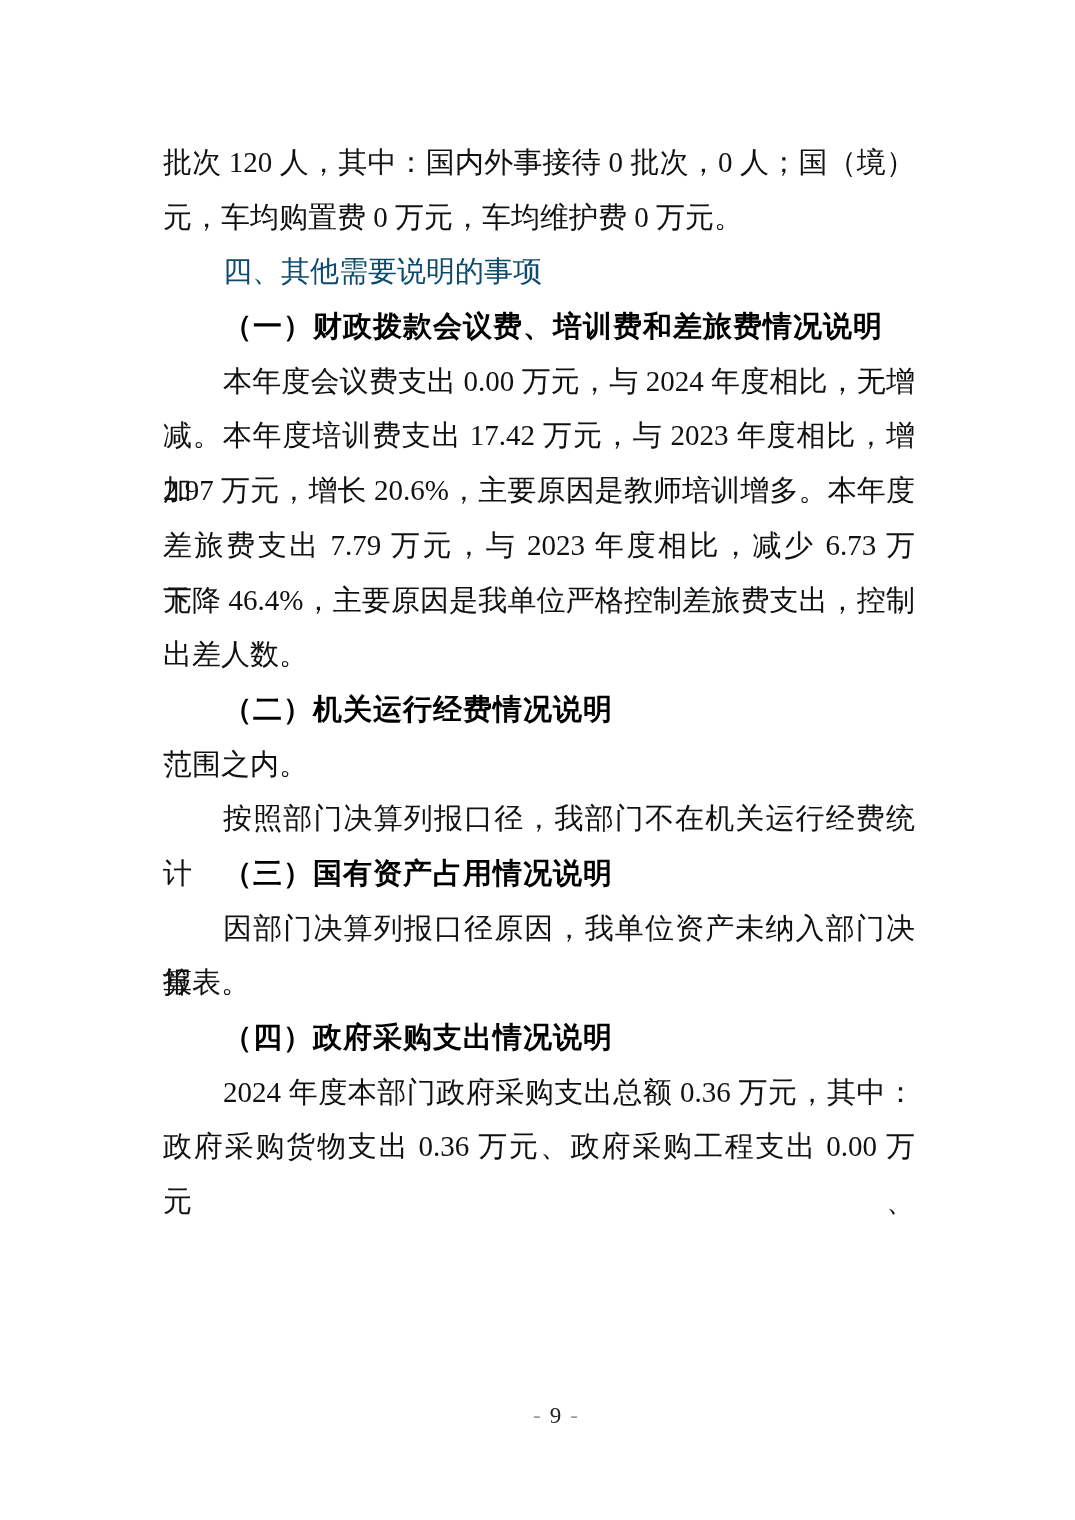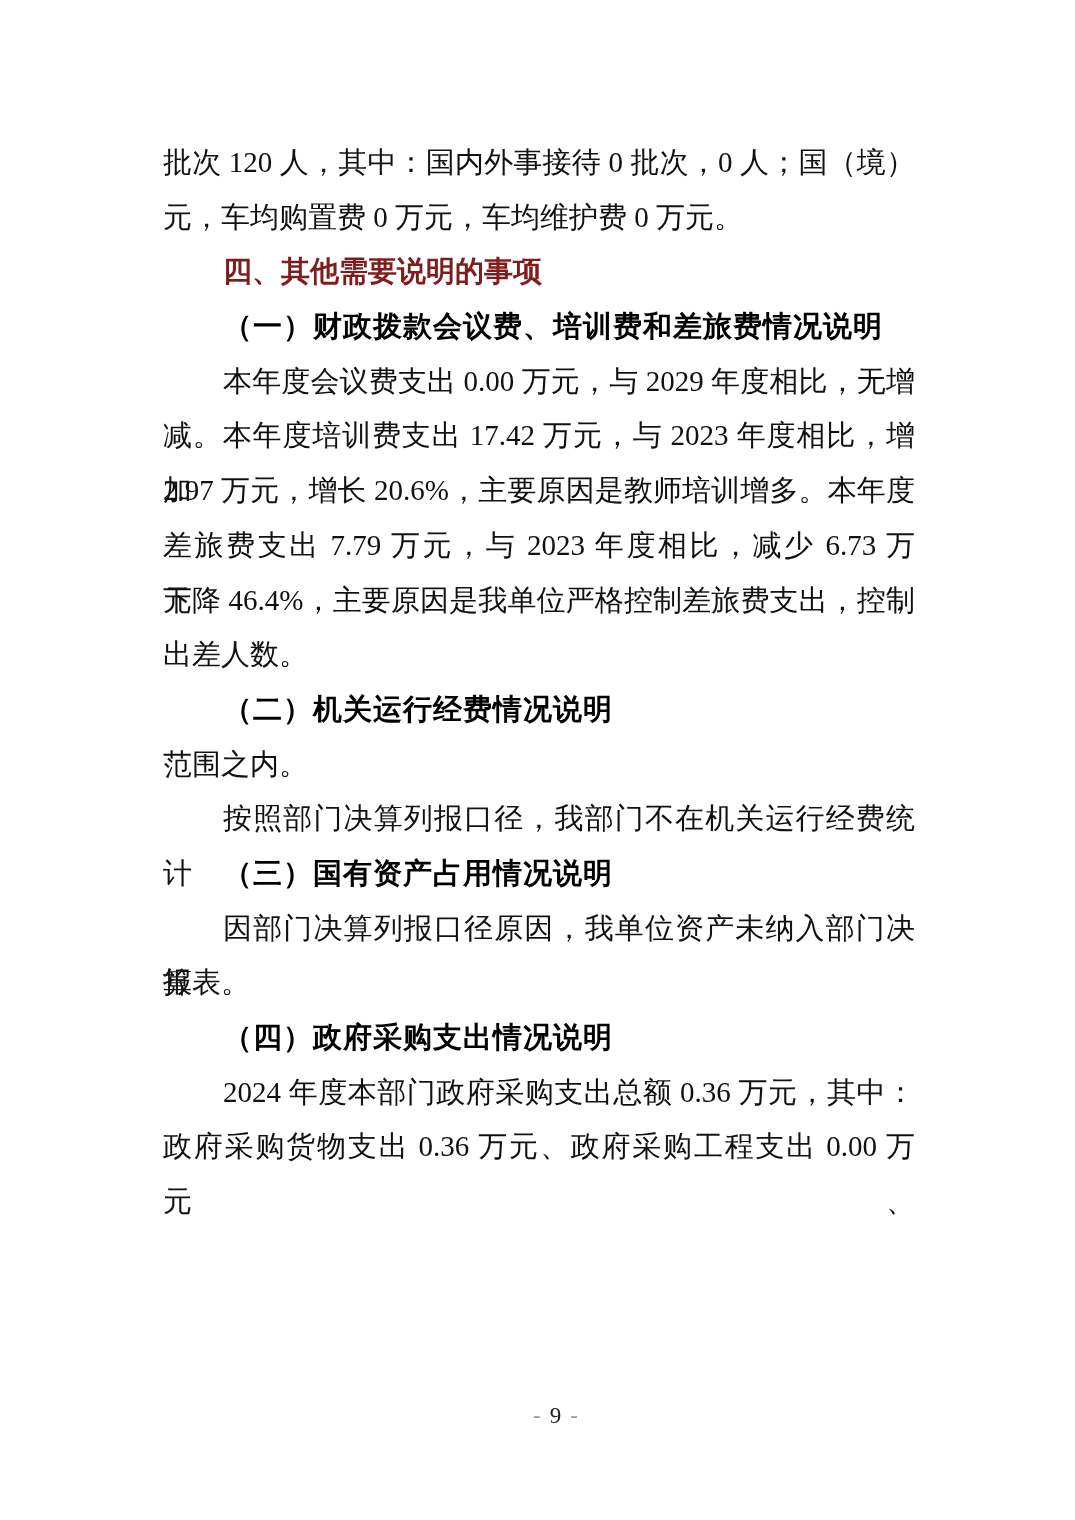--- a/index.html
+++ b/index.html
@@ -32,22 +32,22 @@
   }
   .line.justify {
     text-align: justify;
     text-align-last: justify;
   }
   .line.indent {
     text-indent: 60px;
   }
   .line.h1 {
     font-family: "Liberation Sans", "DejaVu Sans", sans-serif;
-    font-weight: bold;
-    color: #7f1d1d;
+    font-weight: normal;
+    color: #0c4a6e;
   }
   .line.h2 {
     font-family: Liberation Sans, sans-serif;
     font-weight: bold;
     color: #000000;
     letter-spacing: 1px;
   }
   .footer {
     position: absolute;
     left: 0;
@@ -68,21 +68,21 @@
 </style>
 </head>
 <body>
 
 <div class="page">
   <div class="content">
     <div class="line justify">批次 120 人，其中：国内外事接待 0 批次，0 人；国（境）</div>
     <div class="line">元，车均购置费 0 万元，车均维护费 0 万元。</div>
     <div class="line h1 indent">四、其他需要说明的事项</div>
     <div class="line h2 indent">（一）财政拨款会议费、培训费和差旅费情况说明</div>
-    <div class="line justify indent">本年度会议费支出 0.00 万元，与 2029 年度相比，无增</div>
+    <div class="line justify indent">本年度会议费支出 0.00 万元，与 2024 年度相比，无增</div>
     <div class="line justify">减。本年度培训费支出 17.42 万元，与 2023 年度相比，增加</div>
     <div class="line justify">2.97 万元，增长 20.6%，主要原因是教师培训增多。本年度</div>
     <div class="line justify">差旅费支出 7.79 万元，与 2023 年度相比，减少 6.73 万元，</div>
     <div class="line justify">下降 46.4%，主要原因是我单位严格控制差旅费支出，控制</div>
     <div class="line">出差人数。</div>
     <div class="line h2 indent">（二）机关运行经费情况说明</div>
     <div class="line">范围之内。</div>
     <div class="line justify indent">按照部门决算列报口径，我部门不在机关运行经费统计</div>
     <div class="line h2 indent">（三）国有资产占用情况说明</div>
     <div class="line justify indent">因部门决算列报口径原因，我单位资产未纳入部门决算</div>

